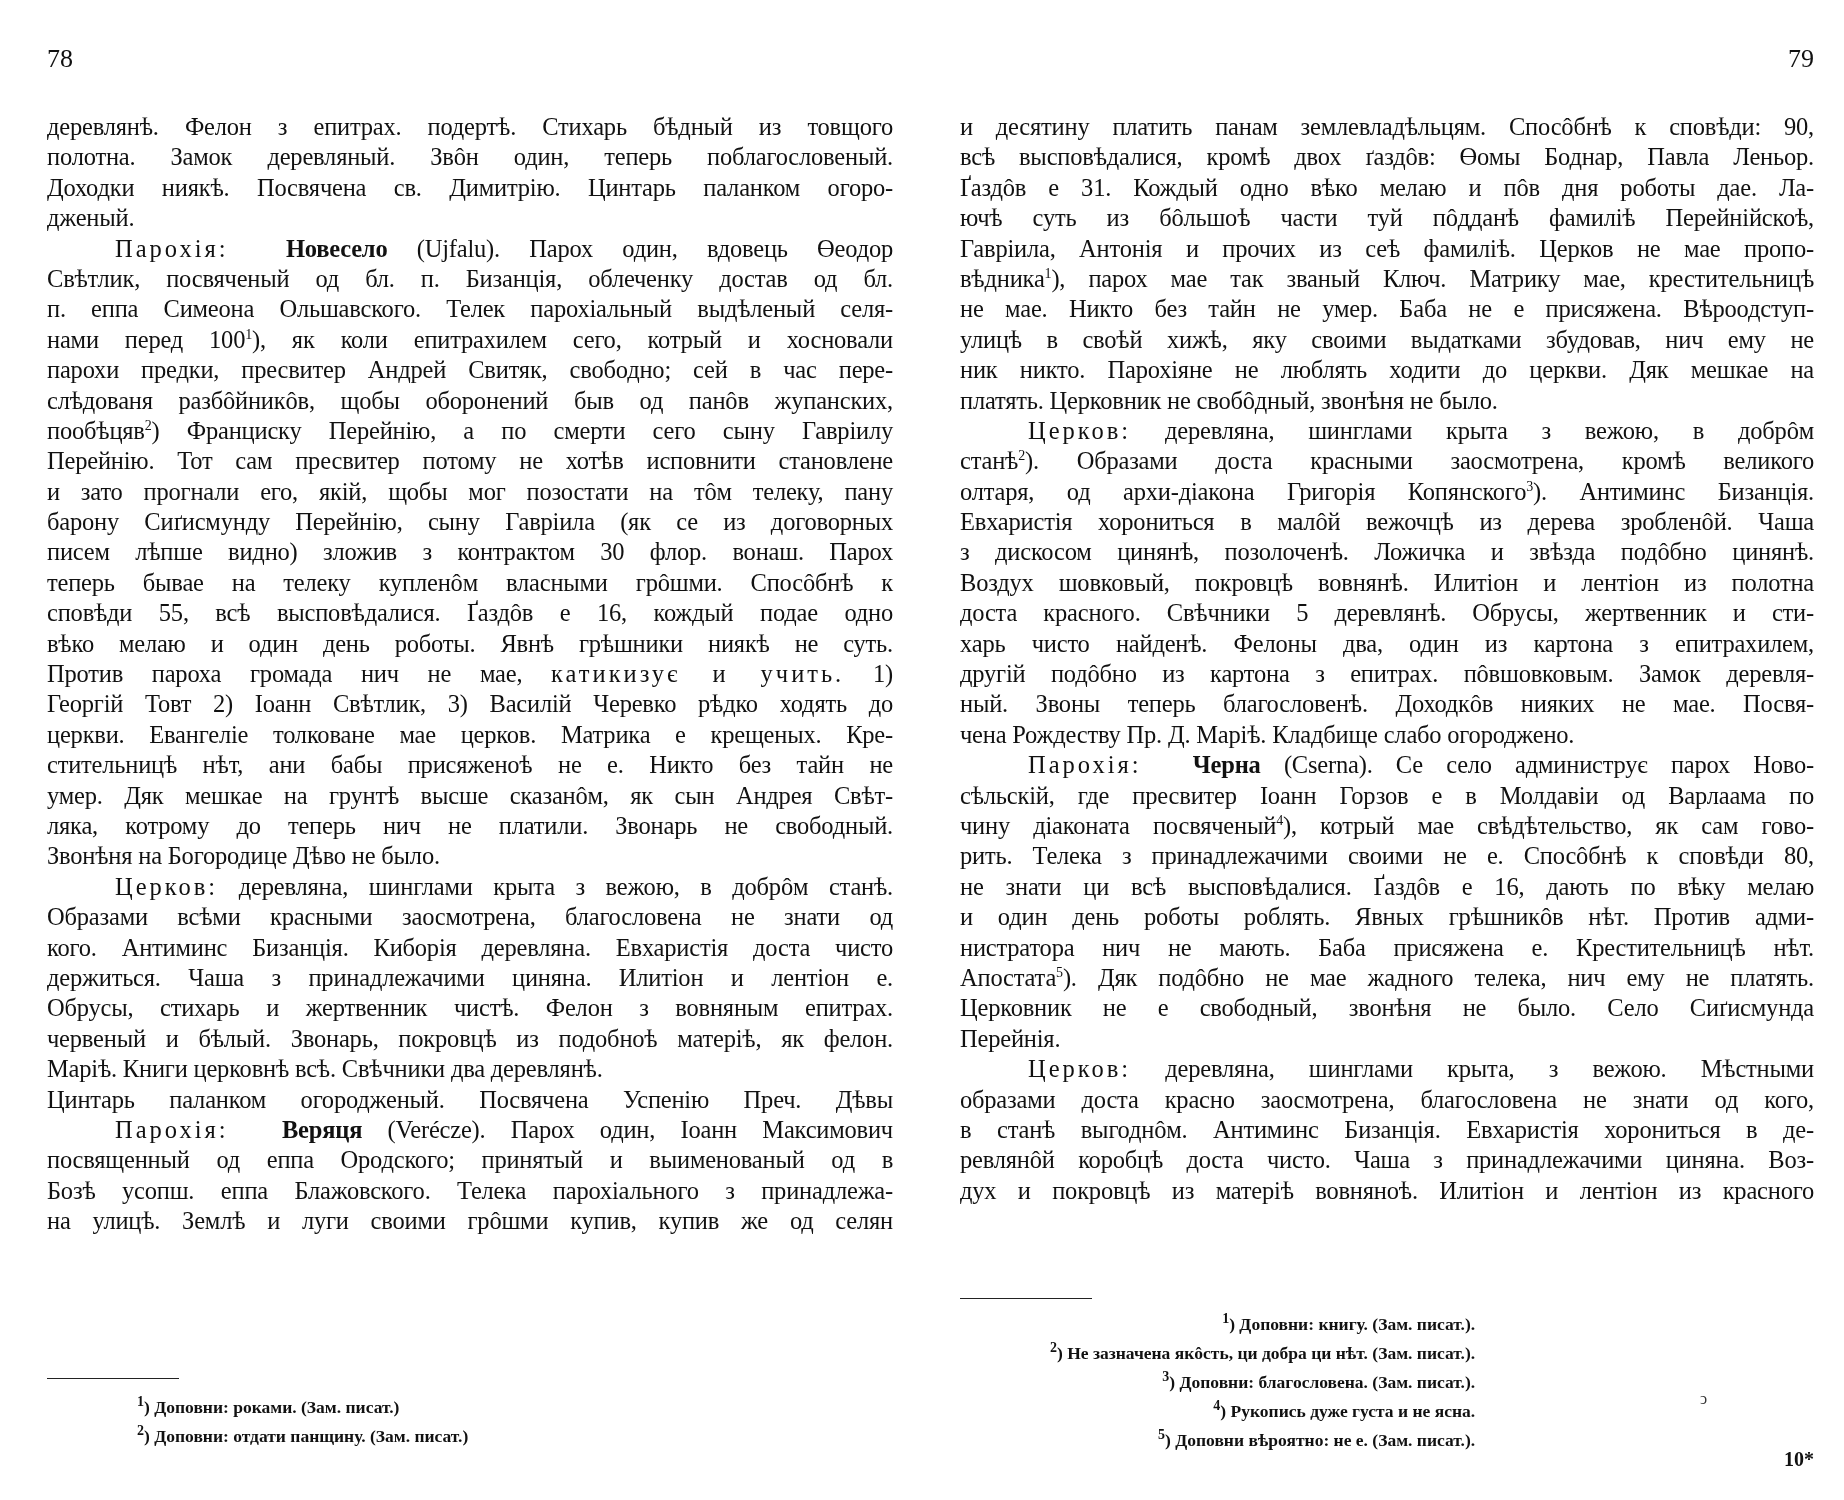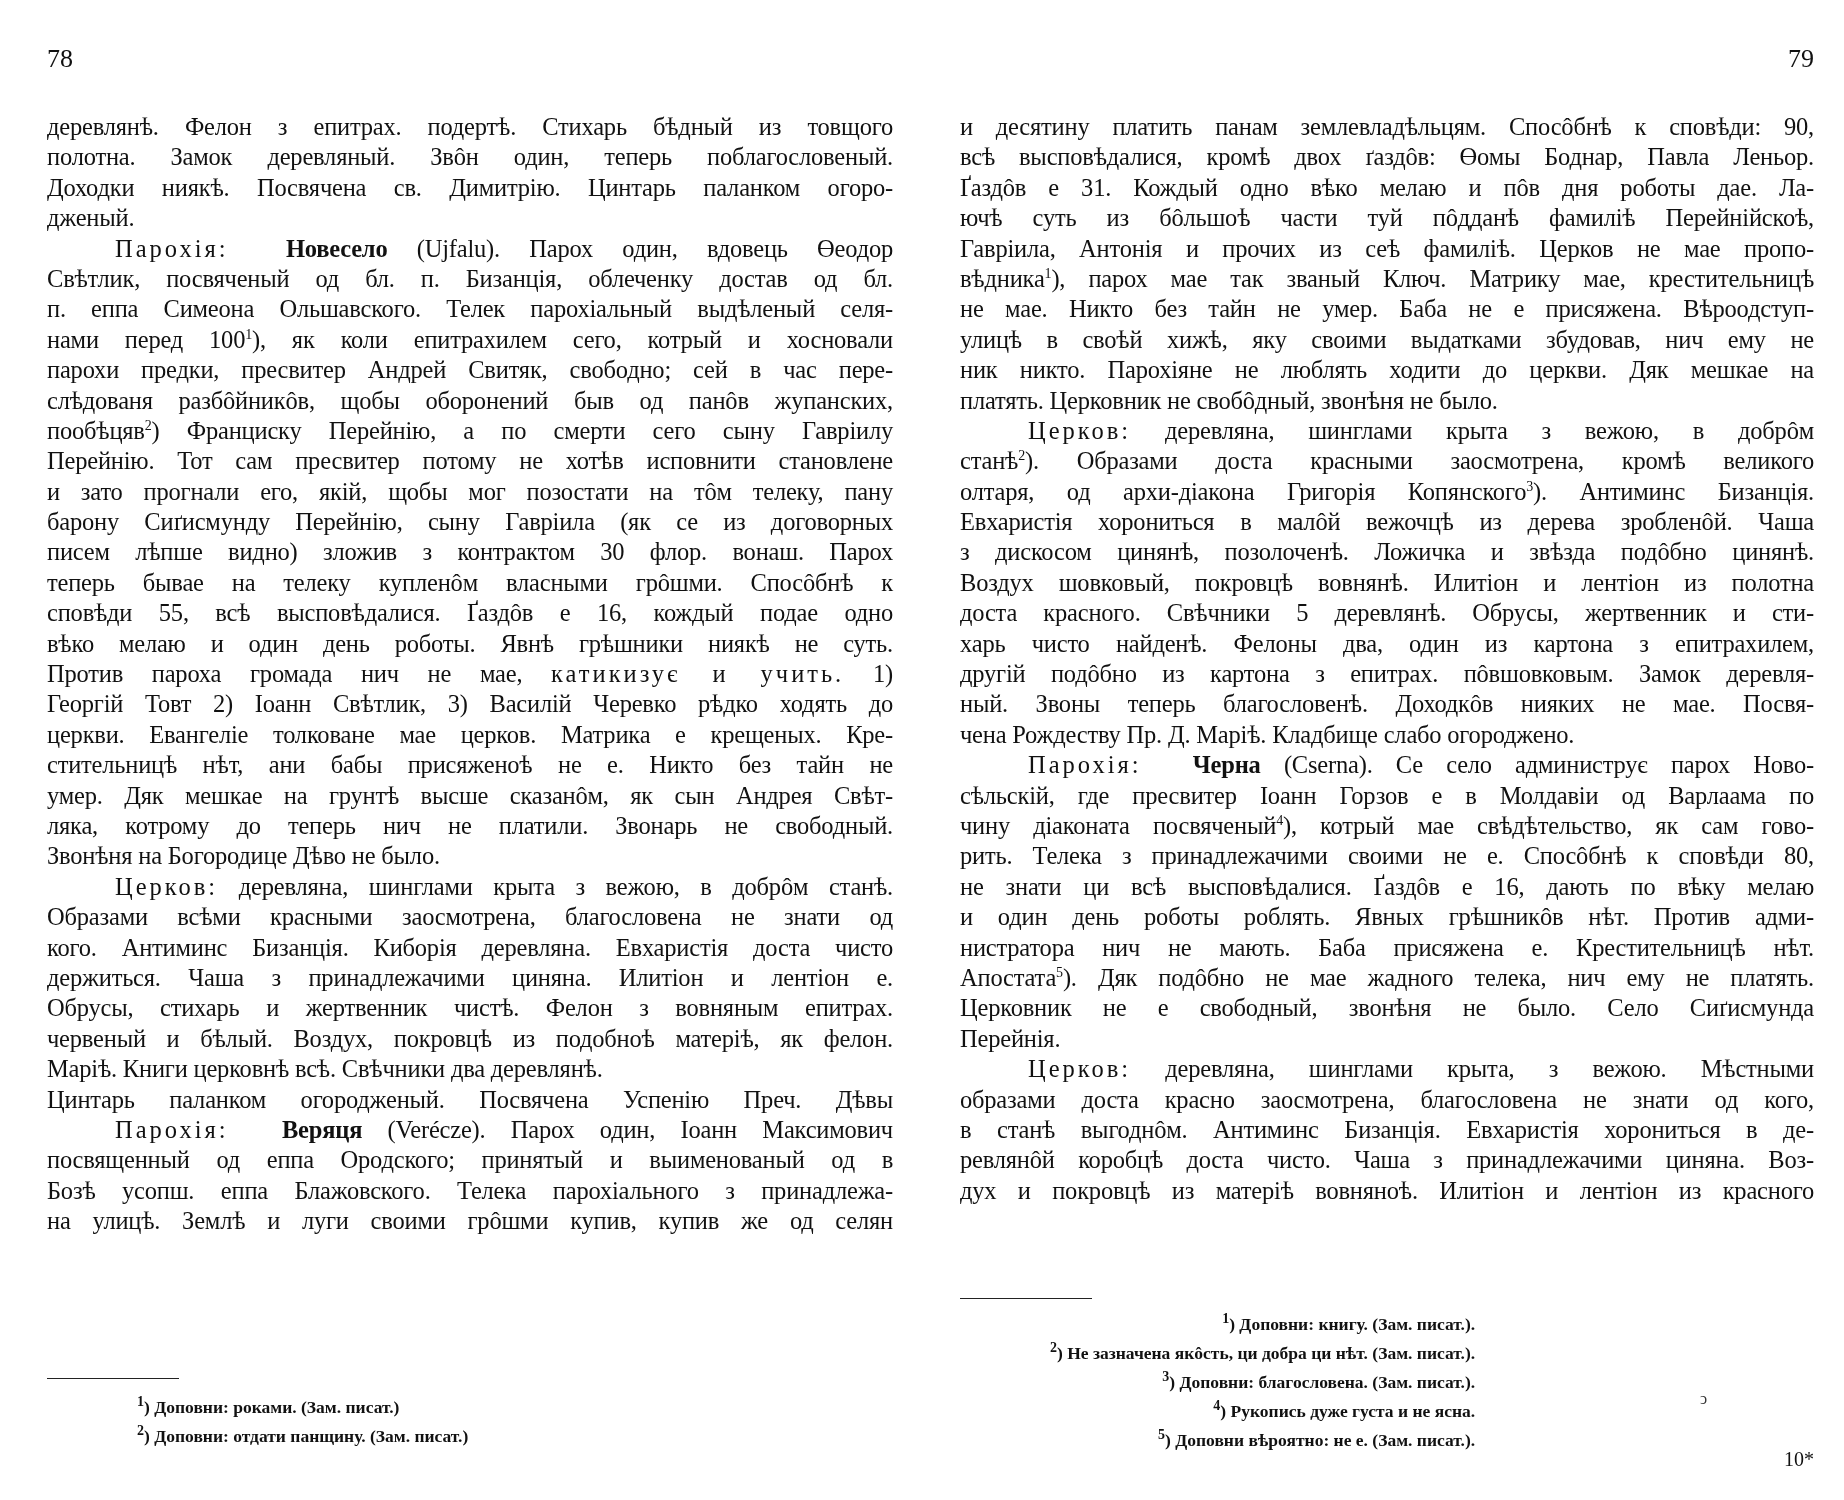--- a/index.html
+++ b/index.html
@@ -13,21 +13,21 @@
   .body { position:absolute; top:112px; left:0; right:0; }
   .line { height:30.4px; line-height:30.4px; font-size:24.5px; white-space:nowrap; text-align:justify; text-align-last:justify; overflow:visible; font-stretch:condensed; letter-spacing:-0.2px; }
   .line.last { text-align-last:left; }
   .line.indent { padding-left:68px; }
   .spaced { letter-spacing:3px; }
   .bold { font-weight:bold;margin-left:28px; }
   sup { font-size:14px; line-height:0; vertical-align:super; }
   .rule { position:absolute; height:0; border-top:1.5px solid #222; width:132px; left:0; }
   .footnotes { position:absolute; left:90px; }
   .fn { font-size:17.5px; line-height:29px; height:29px; white-space:nowrap; font-weight:bold; }
-  .sig { position:absolute; right:0; font-size:20px; font-weight:normal; }
+  .sig { position:absolute; right:0; font-size:20px; font-weight:bold; }
   .stray { position:absolute; font-size:16px; color:#333; }
 </style>
 </head>
 <body>
 
 <div class="page left">
   <div class="pagenum">78</div>
   <div class="body" id="left-body">
       <div class="line"><span>деревлянѣ. Фелон з епитрах. подертѣ. Стихарь бѣдный из товщого</span></div>
       <div class="line"><span>полотна. Замок деревляный. Звôн один, теперь поблагословеный.</span></div>
@@ -52,21 +52,21 @@
       <div class="line"><span>церкви. Евангеліе толковане мае церков. Матрика е крещеных. Кре-</span></div>
       <div class="line"><span>стительницѣ нѣт, ани бабы присяженоѣ не е. Никто без тайн не</span></div>
       <div class="line"><span>умер. Дяк мешкае на грунтѣ высше сказанôм, як сын Андрея Свѣт-</span></div>
       <div class="line"><span>ляка, котрому до теперь нич не платили. Звонарь не свободный.</span></div>
       <div class="line last"><span>Звонѣня на Богородице Дѣво не было.</span></div>
       <div class="line indent"><span class="spaced">Церков:</span> <span> деревляна, шинглами крыта з вежою, в добрôм станѣ.</span></div>
       <div class="line"><span>Образами всѣми красными заосмотрена, благословена не знати од</span></div>
       <div class="line"><span>кого. Антиминс Бизанція. Киборія деревляна. Евхаристія доста чисто</span></div>
       <div class="line"><span>держиться. Чаша з принадлежачими циняна. Илитіон и лентіон е.</span></div>
       <div class="line"><span>Обрусы, стихарь и жертвенник чистѣ. Фелон з вовняным епитрах.</span></div>
-      <div class="line"><span>червеный и бѣлый. Воздух, покровцѣ из подобноѣ матеріѣ, як фелон.</span></div>
+      <div class="line"><span>червеный и бѣлый. Звонарь, покровцѣ из подобноѣ матеріѣ, як фелон.</span></div>
       <div class="line last"><span>Маріѣ. Книги церковнѣ всѣ. Свѣчники два деревлянѣ.</span></div>
       <div class="line"><span>Цинтарь паланком огородженый. Посвячена Успенію Преч. Дѣвы</span></div>
       <div class="line indent"><span class="spaced">Парохія:</span> <span class="bold">Веряця</span><span> (Verécze). Парох один, Іоанн Максимович</span></div>
       <div class="line"><span>посвященный од еппа Ородского; принятый и выименованый од в</span></div>
       <div class="line"><span>Бозѣ усопш. еппа Блажовского. Телека парохіального з принадлежа-</span></div>
       <div class="line"><span>на улицѣ. Землѣ и луги своими грôшми купив, купив же од селян</span></div>
     </div>
   <div class="rule" style="top:1378px;"></div>
   <div class="footnotes" id="left-fn" style="top:1393px;">
       <div class="fn"><sup><span>1</span></sup><span>) Доповни: роками. (Зам. писат.)</span></div>

